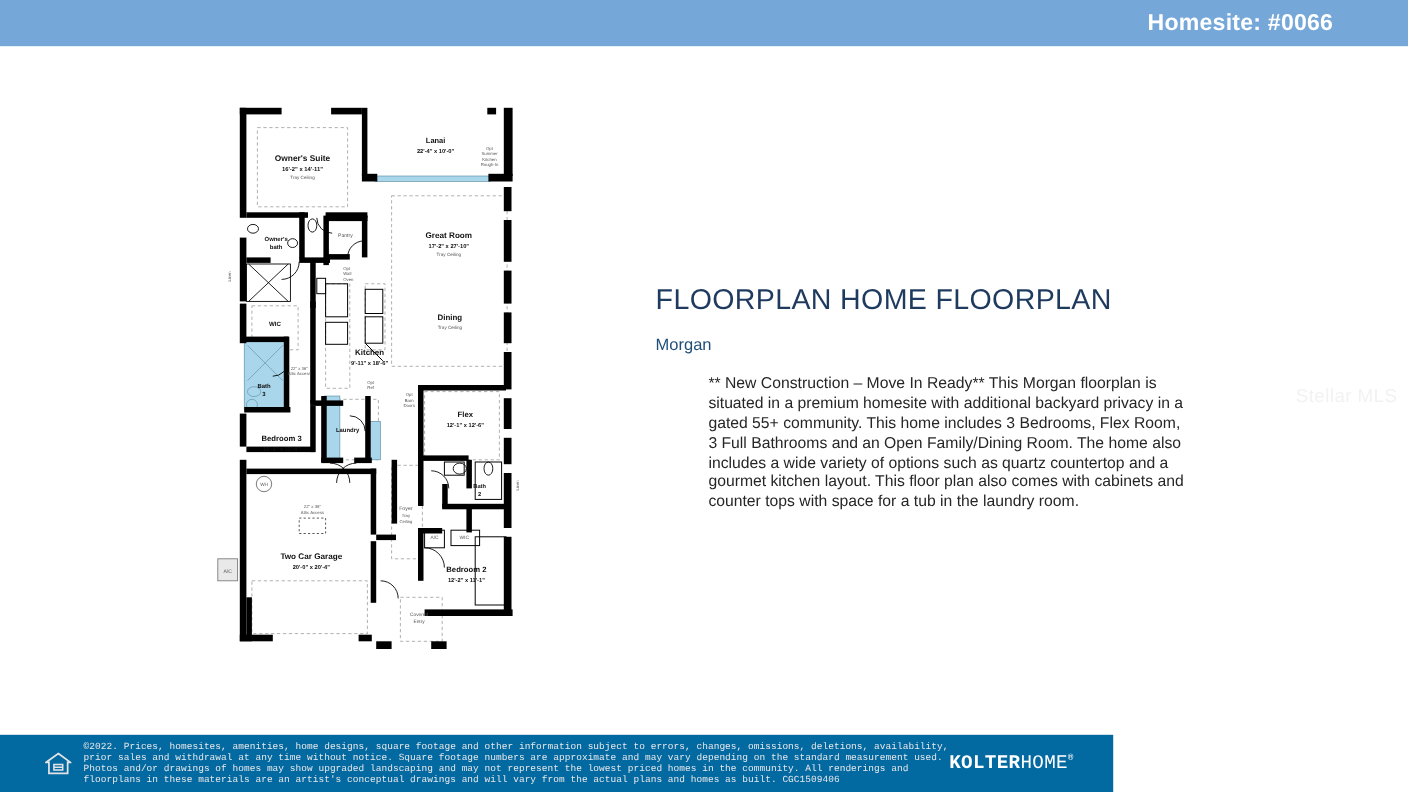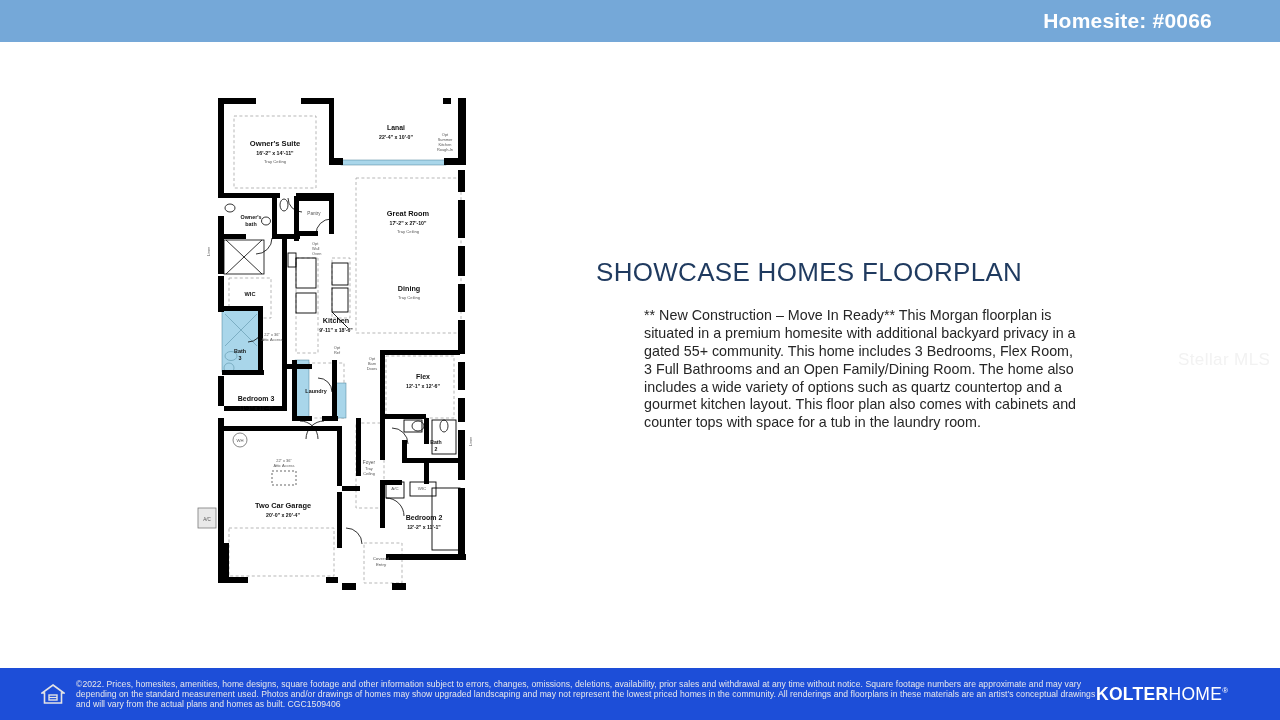--- a/index.html
+++ b/index.html
@@ -45,22 +45,22 @@
 
   
   #mls-watermark {
     position:absolute; left:1178px; top:350px;
     font-size:17px; color:#f2f2f2; font-weight:400;
     letter-spacing:0.4px; white-space:nowrap; user-select:none;
   }
 
   
   #footer-bar {
-    position:absolute; left:0; bottom:0; width:1280px; height:52px;
-    background:#1d4ed8; display:flex; align-items:center;
+    position:absolute; left:0; bottom:0; width:1012px; height:52px;
+    background:#0369a1; display:flex; align-items:center;font-family:Liberation Mono, monospace;
   }
   #eho-icon-wrap {
     width:26px; height:26px; margin-left:40px; flex:0 0 auto;
     display:flex; align-items:center; justify-content:center;
   }
   #eho-icon { display:block; }
   #disclaimer-text {
     margin-left:10px; flex:1 1 auto;
     font-size:8.6px; line-height:10.2px; color:#e8e8ea;
     max-width:1020px; letter-spacing:0.05px;
@@ -326,21 +326,22 @@
     <rect x="76" y="383" width="24" height="14"></rect>
   </g>
 
   <text class="fp-note" x="14" y="168" font-size="3.8" transform="rotate(-90 14 168)">Linen</text>
   <text class="fp-note" x="276" y="358" font-size="3.8" transform="rotate(-90 276 358)">Linen</text>
 
 </svg>
 </div>
 
 <div id="info-panel">
-  <h1 id="listing-title">SHOWCASE HOMES FLOORPLAN</h1>
+  <h1 id="listing-title">FLOORPLAN HOME FLOORPLAN</h1>
+  <div id="plan-name">Morgan</div>
   <p id="listing-description">** New Construction – Move In Ready** This Morgan floorplan is situated in a premium homesite with additional backyard privacy in a gated 55+ community. This home includes 3 Bedrooms, Flex Room, 3 Full Bathrooms and an Open Family/Dining Room. The home also includes a wide variety of options such as quartz countertop and a gourmet kitchen layout. This floor plan also comes with cabinets and counter tops with space for a tub in the laundry room.</p>
 </div>
 
 <div id="mls-watermark">Stellar MLS</div>
 
 <div id="footer-bar">
   <span id="eho-icon-wrap">
     <svg id="eho-icon" width="24" height="22" viewBox="0 0 24 22" xmlns="http://www.w3.org/2000/svg">
       <path d="M12 2 L23 10 L20.5 10 L20.5 20 L3.5 20 L3.5 10 L1 10 Z" fill="none" stroke="#e3e3e5" stroke-width="1.6"></path>
       <rect x="8" y="12" width="8" height="5" fill="none" stroke="#e3e3e5" stroke-width="1.4"></rect>

